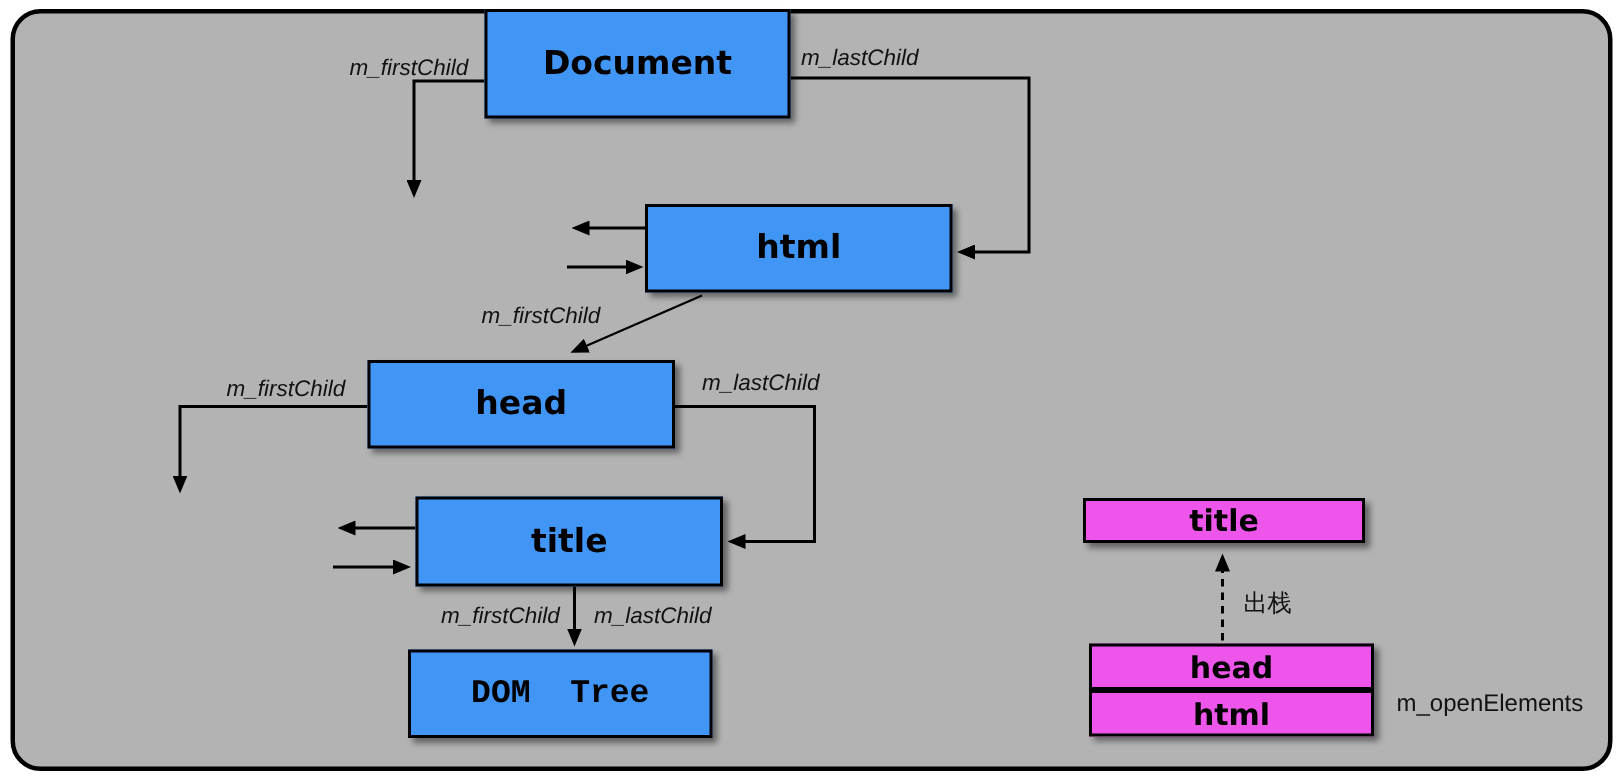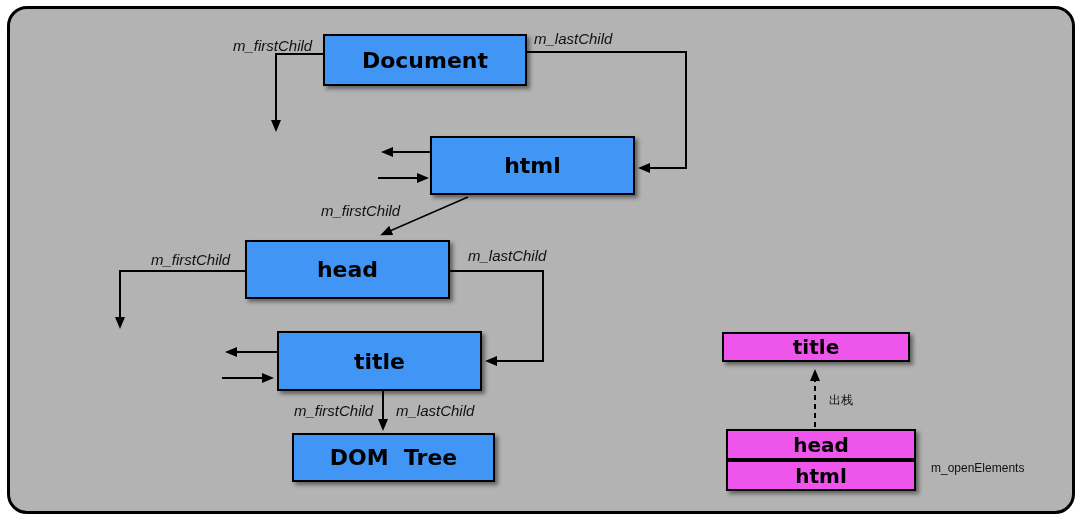--- a/index.html
+++ b/index.html
@@ -13,21 +13,21 @@
          box-shadow:3px 3px 4px rgba(0,0,0,0.45); white-space:pre; box-sizing:border-box;}
   .node.blue {background:#4196f5;}
   .node.pink {background:#ee55eb; font-size:20px;}
   .stack-wrap {position:absolute; left:726px; top:429px; width:190px; height:62px;
                box-shadow:3px 3px 4px rgba(0,0,0,0.45);}
   .stack-cell {width:190px; height:31px; border:2px solid #000; background:#ee55eb;
                display:flex; align-items:center; justify-content:center;
                font-family:"DejaVu Sans", sans-serif; font-weight:bold; font-size:20px; color:#000;
                box-sizing:border-box;}
   .edge-label {position:absolute; font-size:15px; color:#111; white-space:nowrap;font-style:italic;}
-  .caption {position:absolute; font-size:12px; color:#111; white-space:nowrap;}
+  .caption {position:absolute; font-size:16px; color:#111; white-space:nowrap;}
 </style>
 </head>
 <body>
 
 <div class="canvas">
   <div class="panel"></div>
 
   <svg class="wires" viewBox="0 0 1080 520">
     <defs>
       <marker id="arrow" markerWidth="12" markerHeight="10" refX="9" refY="5" orient="auto" markerUnits="userSpaceOnUse">
@@ -40,33 +40,33 @@
     <path d="M378,178 L426,178" fill="none" stroke-width="2" marker-end="url(#arrow)" stroke="#000000"></path>
     <path d="M468,197 L383,234" fill="none" stroke-width="1.5" marker-end="url(#arrow)" stroke="#000000"></path>
     <path d="M245,271 L120,271 L120,326" fill="none" stroke-width="2" marker-end="url(#arrow)" stroke="#000000"></path>
     <path d="M450,271 L543,271 L543,361 L488,361" fill="none" stroke-width="2" marker-end="url(#arrow)" stroke="#000000"></path>
     <path d="M277,352 L228,352" fill="none" stroke-width="2" marker-end="url(#arrow)" stroke="#000000"></path>
     <path d="M222,378 L271,378" fill="none" stroke-width="2" marker-end="url(#arrow)" stroke="#000000"></path>
     <path d="M383,391 L383,428" fill="none" stroke-width="2" marker-end="url(#arrow)" stroke="#000000"></path>
     <path d="M815,427 L815,372" fill="none" stroke-width="2" stroke-dasharray="5 4" marker-end="url(#arrow)" stroke="#000000"></path>
   </svg>
 
-  <div class="node blue" style="left:323px; top:34px; width:204px; height:52px;">
+  <div class="node blue" style="left:323px; top:6px; width:204px; height:73px;">
     <span>Document</span>
   </div>
   <div class="node blue" style="left:430px; top:136px; width:205px; height:59px;">
     <span>html</span>
   </div>
   <div class="node blue" style="left:245px; top:240px; width:205px; height:59px;">
     <span>head</span>
   </div>
   <div class="node blue" style="left:277px; top:331px; width:205px; height:60px;">
     <span>title</span>
   </div>
-  <div class="node blue" style="left:292px; top:433px; width:203px; height:49px;">
+  <div class="node blue" style="left:272px; top:433px; width:203px; height:59px;font-family:Liberation Mono, monospace;">
     <span>DOM  Tree</span>
   </div>
 
   <span class="edge-label" style="left:233px; top:37px;">m_firstChild</span>
   <span class="edge-label" style="left:534px; top:30px;">m_lastChild</span>
   <span class="edge-label" style="left:321px; top:202px;">m_firstChild</span>
   <span class="edge-label" style="left:151px; top:251px;">m_firstChild</span>
   <span class="edge-label" style="left:468px; top:247px;">m_lastChild</span>
   <span class="edge-label" style="left:294px; top:402px;">m_firstChild</span>
   <span class="edge-label" style="left:396px; top:402px;">m_lastChild</span>

